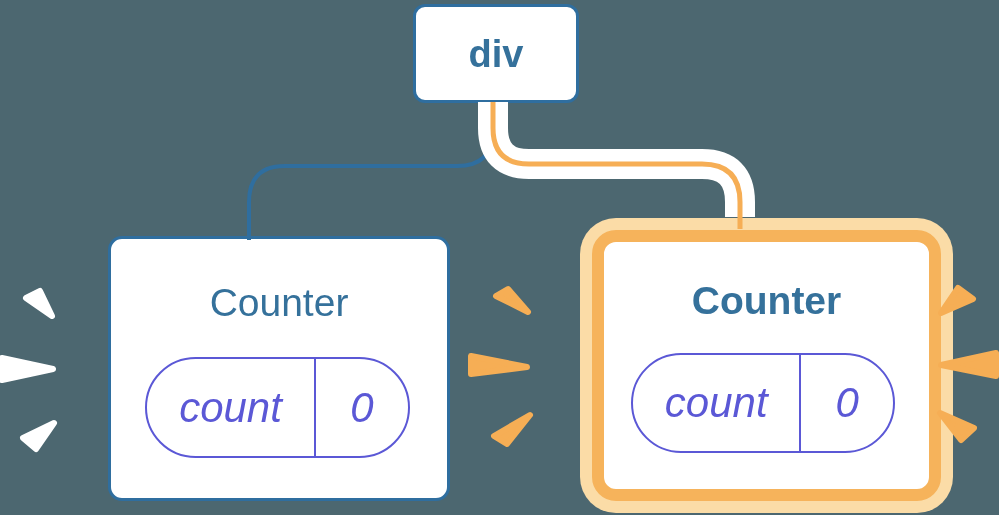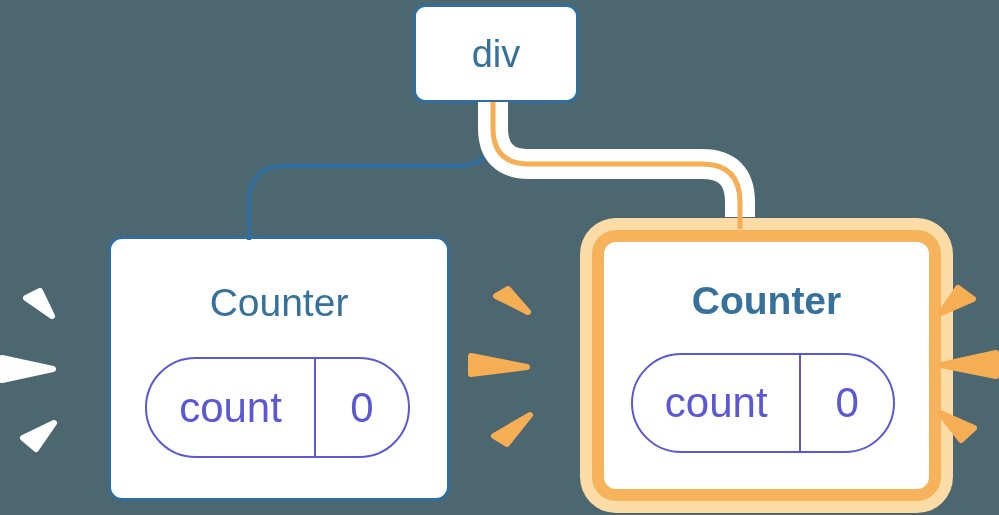--- a/index.html
+++ b/index.html
@@ -22,21 +22,21 @@
     position:absolute;left:413px;top:4px;
     width:160px;height:93px;
     background:var(--card-bg,#fff);
     border:3px solid var(--border-blue,#2F6E9F);
     border-radius:12px;
     display:flex;align-items:center;justify-content:center;
     z-index:2;
   }
   .root-node .label{
     font-size:38px;color:var(--text-blue,#38749F);
-    font-weight:400;line-height:1;
+    font-weight:700;line-height:1;
   }
   
   .card{
     position:absolute;background:var(--card-bg,#fff);z-index:2;margin-left:30px;
   }
   .card.left{
     left:78px;top:236px;width:336px;height:259px;
     border:3px solid var(--border-blue,#2F6E9F);
     border-radius:14px;
   }
@@ -55,20 +55,21 @@
   .card.right .card-title{margin-top:39px;font-weight:700;}
   
   .pill{
     position:absolute;
     box-sizing:border-box;
     border:2px solid var(--purple,#5B58D6);
     border-radius:60px;
     background:var(--card-bg,#fff);
     display:flex;align-items:stretch;
     overflow:hidden;
+    font-style:italic;
   }
   .card.left  .pill{left:34px;top:118px;width:265px;height:101px;}
   .card.right .pill{left:27px;top:111px;width:264px;height:100px;}
   .pill .key{
     width:64%;display:flex;align-items:center;justify-content:center;
     font-size:42px;color:var(--purple,#5B58D6);
   }
   .pill .divider{width:2px;background:var(--purple,#5B58D6);}
   .pill .value{
     flex:1;display:flex;align-items:center;justify-content:center;

